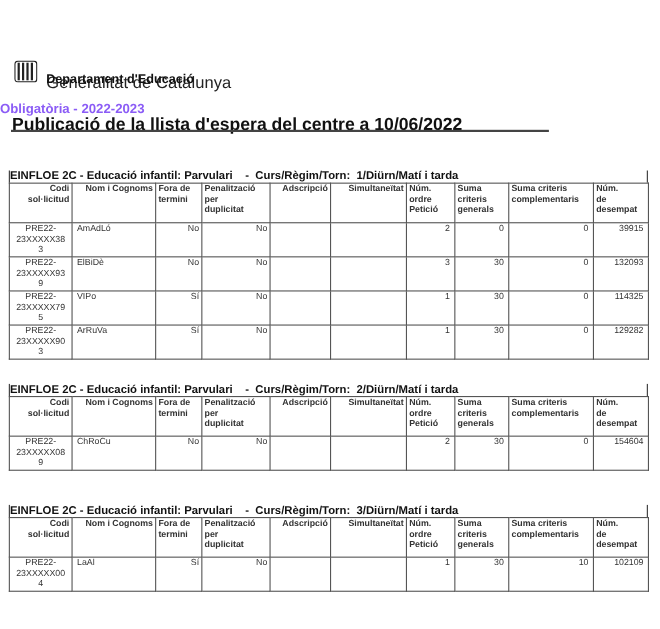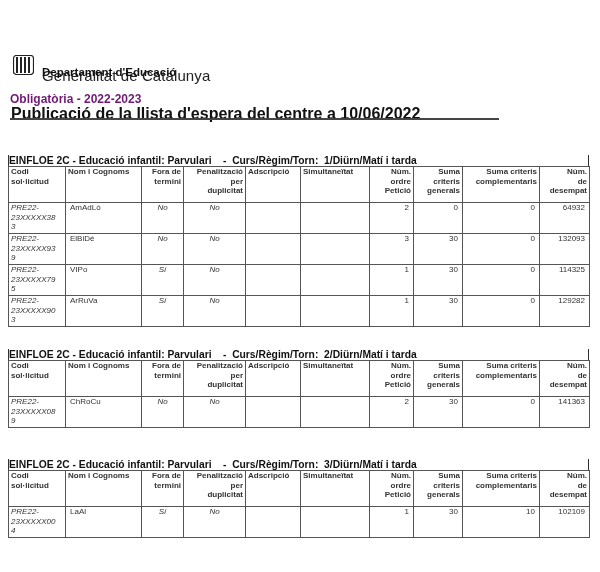--- a/index.html
+++ b/index.html
@@ -6,37 +6,37 @@
   body { width: 600px; height: 572px; position: relative; overflow: hidden;
          font-family: "Liberation Sans", sans-serif; color: #1a1a1a; }
 
   .logo { position: absolute; left: 13px; top: 55px; width: 21px; height: 20px; }
   .org1 { position: absolute; left: 42px; top: 67px; font-size: 15px; color: #222; letter-spacing: 0.1px; }
   .org2 { position: absolute; left: 42px; top: 66px; font-size: 11.5px; font-weight: bold; color: #111; }
 
   .addr { position: absolute; left: 312px; top: 49px; font-size: 10.8px; line-height: 13px; color: #222; }
   .addr div { white-space: nowrap; }
 
-  .title1 { position: absolute; left: 10px; top: 92px; font-size: 12px; font-weight: bold; color: #701a75; }
+  .title1 { position: absolute; left: 0; top: 92px; font-size: 12px; font-weight: bold; color: #8b5cf6; }
   .title2 { position: absolute; left: 11px; top: 105px; font-size: 16px; font-weight: bold; color: #111; white-space: nowrap; }
   .title-rule { position: absolute; left: 10px; top: 118px; width: 489px; height: 1.5px; background: #444; }
 
   .tbl { position: absolute; left: 8px; width: 581px; }
   .tbl-caption { position: relative; height: 10px; border-left: 1.5px solid #333; border-right: 1.5px solid #333;
                  font-size: 10.3px; font-weight: bold; text-align: left; line-height: 10px; padding-top: 1px; color: #111; white-space: nowrap; }
   table { border-collapse: collapse; width: 581px; table-layout: fixed; }
   th, td { border: 1px solid #555; padding: 0 2px; vertical-align: top; font-size: 8px; line-height: 9.5px; }
   th { font-weight: bold; color: #333; height: 35px; }
-  th.l { text-align: left; }
-  th.c { text-align: right; }
+  th.l { text-align: right; }
+  th.c { text-align: left; }
   td { height: 30px; color: #333; }
-  td.c { text-align: center; font-style: italic; }
+  td.c { text-align: right; }
   td.r { text-align: right; padding-right: 4px; }
   td.l { text-align: left; padding-left: 4px; margin-top: 41px; }
-  td.code { text-align: left; font-style: italic; }
+  td.code { text-align: center; }
   table { border: 1.5px solid #333; }
 </style>
 </head>
 <body>
 
 <svg class="logo" viewBox="0 0 21 20">
   <rect x="0.5" y="0.5" width="20" height="19" rx="3" ry="3" fill="#fff" stroke="#222" stroke-width="1.2"></rect>
   <rect x="3" y="2" width="2" height="16" fill="#222"></rect>
   <rect x="7" y="2" width="2" height="16" fill="#222"></rect>
   <rect x="11" y="2" width="2" height="16" fill="#222"></rect>
@@ -86,21 +86,21 @@
           <tr>
             <td class="code">PRE22-<br>23XXXXX38<br>3</td>
             <td class="l">AmAdLó</td>
             <td class="c">No</td>
             <td class="c">No</td>
             <td class="l"></td>
             <td class="l"></td>
             <td class="r">2</td>
             <td class="r">0</td>
             <td class="r">0</td>
-            <td class="r">64932</td>
+            <td class="r">39915</td>
           </tr>
           <tr>
             <td class="code">PRE22-<br>23XXXXX93<br>9</td>
             <td class="l">ElBiDè</td>
             <td class="c">No</td>
             <td class="c">No</td>
             <td class="l"></td>
             <td class="l"></td>
             <td class="r">3</td>
             <td class="r">30</td>
@@ -167,21 +167,21 @@
           <tr>
             <td class="code">PRE22-<br>23XXXXX08<br>9</td>
             <td class="l">ChRoCu</td>
             <td class="c">No</td>
             <td class="c">No</td>
             <td class="l"></td>
             <td class="l"></td>
             <td class="r">2</td>
             <td class="r">30</td>
             <td class="r">0</td>
-            <td class="r">141363</td>
+            <td class="r">154604</td>
           </tr>
         </tbody>
       </table>
     </div>
     <div class="tbl" style="top: 459px;">
       <div class="tbl-caption" style="white-space: pre;">EINFLOE 2C - Educació infantil: Parvulari    -  Curs/Règim/Torn:  3/Diürn/Matí i tarda</div>
       <table>
         <colgroup>
           <col style="width: 57px;">
           <col style="width: 76px;">

